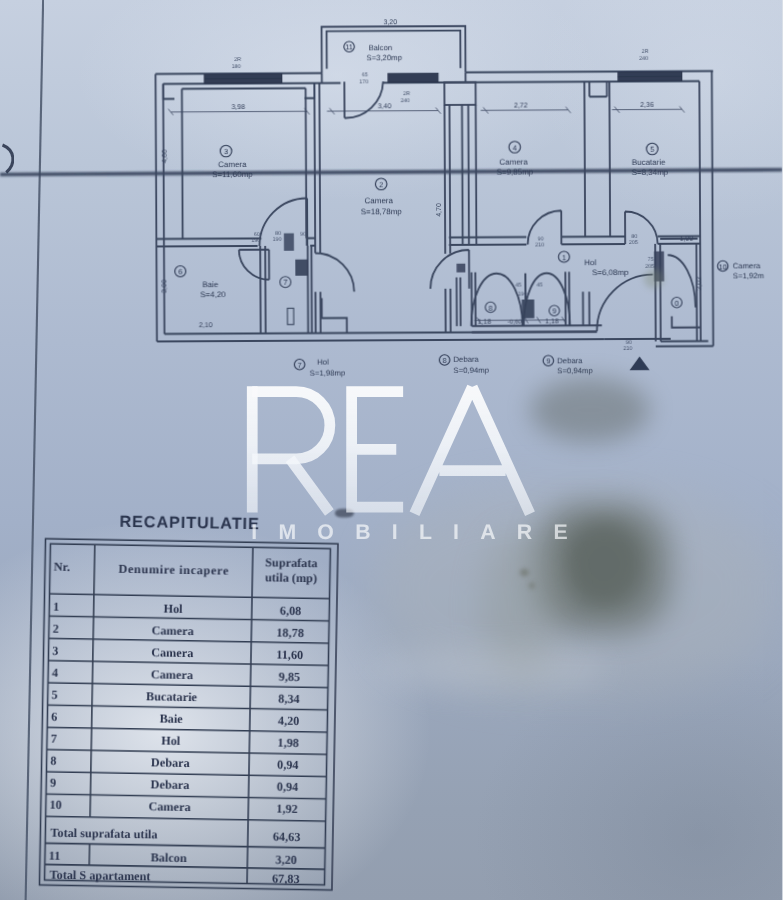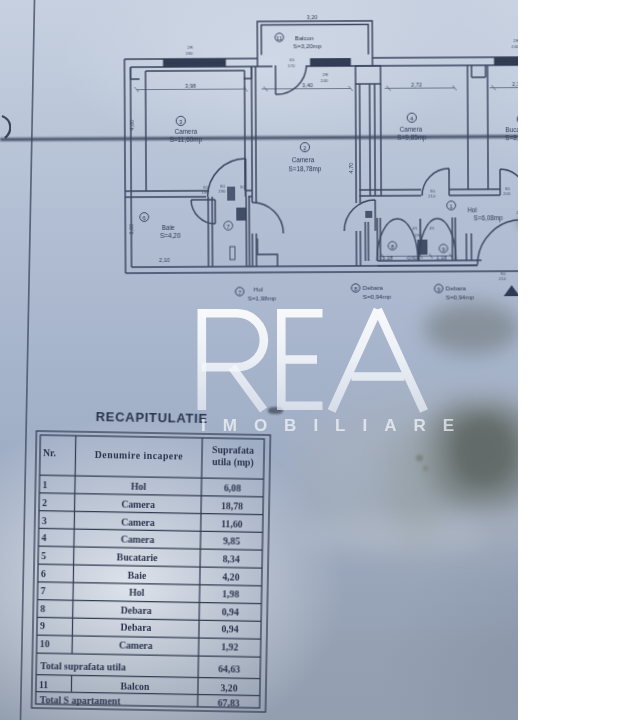--- a/index.html
+++ b/index.html
@@ -1,17 +1,17 @@
 <!DOCTYPE html>
 <html><head>
 <meta charset="utf-8">
 <style>
 html,body{margin:0;padding:0;}
 body{width:626px;height:720px;overflow:hidden;font-family:"Liberation Sans",sans-serif;}
-#page{position:relative;width:518px;height:720px;background:#c6cedb;overflow:hidden;}
+#page{position:relative;width:626px;height:720px;background:#c6cedb;overflow:hidden;}
 .bg{position:absolute;pointer-events:none;}
 svg{position:absolute;left:0;top:0;}
 </style>
 </head>
 <body>
 <div id="page">
 
 <div class="bg" style="left:0;top:0;width:626px;height:720px;background:linear-gradient(180deg,#c6d0e0 0%,#bac6d8 18%,#adbad0 38%,#a2b0c8 58%,#9aa7bc 76%,#95a1b3 90%,#939eaf 100%);"></div>
 <div class="bg" style="left:-85px;top:415px;width:430px;height:340px;background:radial-gradient(closest-side,rgba(234,238,244,0.85),rgba(234,238,244,0));"></div>
 <div class="bg" style="left:380px;top:520px;width:360px;height:300px;background:radial-gradient(closest-side,rgba(108,120,138,0.28),transparent);"></div>

